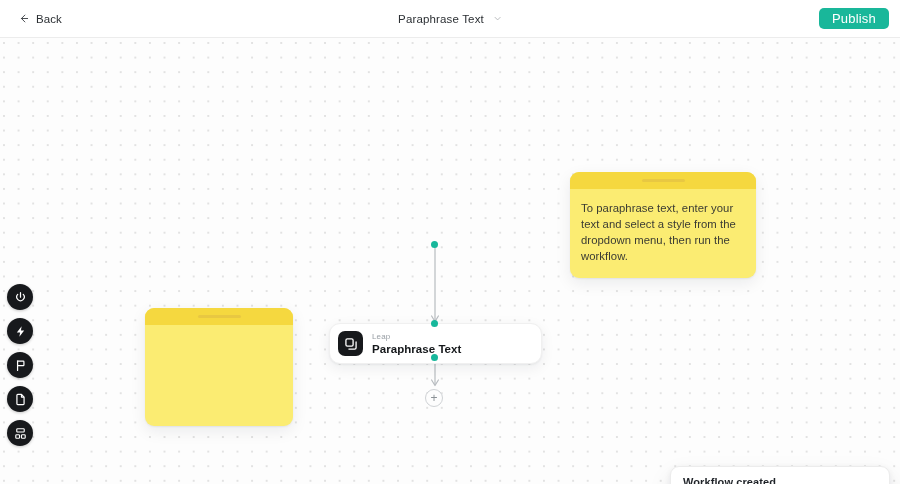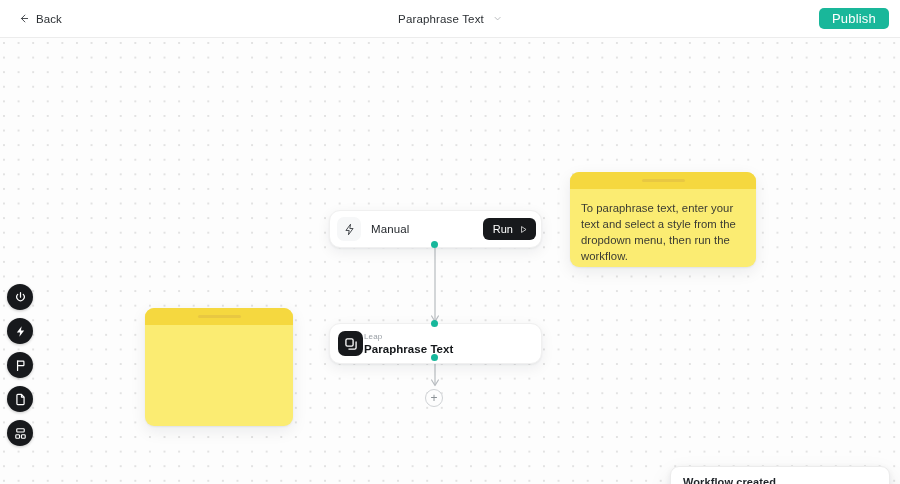--- a/index.html
+++ b/index.html
@@ -179,21 +179,21 @@
     border-radius: 7px;
     background: #17191c;
     display: flex;
     align-items: center;
     justify-content: center;
     flex: 0 0 auto;
   }
   .leap-chip svg { display: block; }
 
   .leap-text {
-    margin-left: 1px;
+    margin-left: 9px;
     display: flex;
     flex-direction: column;
     justify-content: center;
     gap: 0px;
   }
   .leap-vendor {
     font-size: 8px;
     color: #9aa0a6;
     line-height: 10px;
     letter-spacing: .15px;
@@ -265,21 +265,21 @@
     border-radius: 2px;
   }
   .sticky-body {
     padding: 11px 11px 11px 11px;
     font-size: 11.3px;
     line-height: 16px;
     color: #3a3b33;
     letter-spacing: .05px;
   }
 
-  .sticky-right { left: 570px; top: 134px; width: 186px; height: 95px; }
+  .sticky-right { left: 570px; top: 134px; width: 186px; height: 106px; }
   .sticky-left  { left: 145px; top: 270px; width: 148px; height: 118px; }
 
   
   .rail {
     position: absolute;
     left: 7px;
     top: 284px;
     display: flex;
     flex-direction: column;
     gap: 8px;
@@ -357,36 +357,20 @@
 
     <svg class="edge edge-2" viewBox="0 0 20 48">
       <path d="M10 4 L10 32" stroke="#b8bcc0" stroke-width="1.2" fill="none"></path>
       <path d="M6.6 28 L10 33.5 L13.4 28" stroke="#b8bcc0" stroke-width="1.2" fill="none" stroke-linecap="round" stroke-linejoin="round"></path>
     </svg>
 
     <div class="port port-a" style="background:#17b79b"></div>
     <div class="port port-b" style="background:#17b79b"></div>
     <div class="port port-c" style="background:#17b79b"></div>
 
-    <div class="node node-manual">
-      <span class="icon-chip">
-        <svg width="13" height="13" viewBox="0 0 16 16" fill="none">
-          <path d="M9.3 1.5 L3.6 9.2 H7.6 L6.7 14.5 L12.4 6.8 H8.4 Z" stroke="#3d4146" stroke-width="1.15" stroke-linejoin="round" fill="none"></path>
-        </svg>
-      </span>
-      <span class="node-manual-label">Manual</span>
-      <button class="run-btn">
-        <span>Run</span>
-        <span>
-          <svg width="9" height="9" viewBox="0 0 16 16" fill="none">
-            <path d="M4.5 2.8 L12.5 8 L4.5 13.2 Z" stroke="#ffffff" stroke-width="1.25" stroke-linejoin="round" fill="none"></path>
-          </svg>
-        </span>
-      </button>
-    </div>
 
     <div class="node node-leap">
       <span class="leap-chip">
         <svg width="14" height="14" viewBox="0 0 16 16" fill="none">
           <rect x="2.2" y="2.2" width="8.2" height="8.2" rx="1.6" stroke="#ffffff" stroke-width="1.5" fill="none"></rect>
           <path d="M5.6 13.8 h6.6 a1.6 1.6 0 0 0 1.6 -1.6 V5.6" stroke="#ffffff" stroke-width="1.5" fill="none" stroke-linecap="round" stroke-linejoin="round"></path>
         </svg>
       </span>
       <span class="leap-text">
         <span class="leap-vendor">Leap</span>

